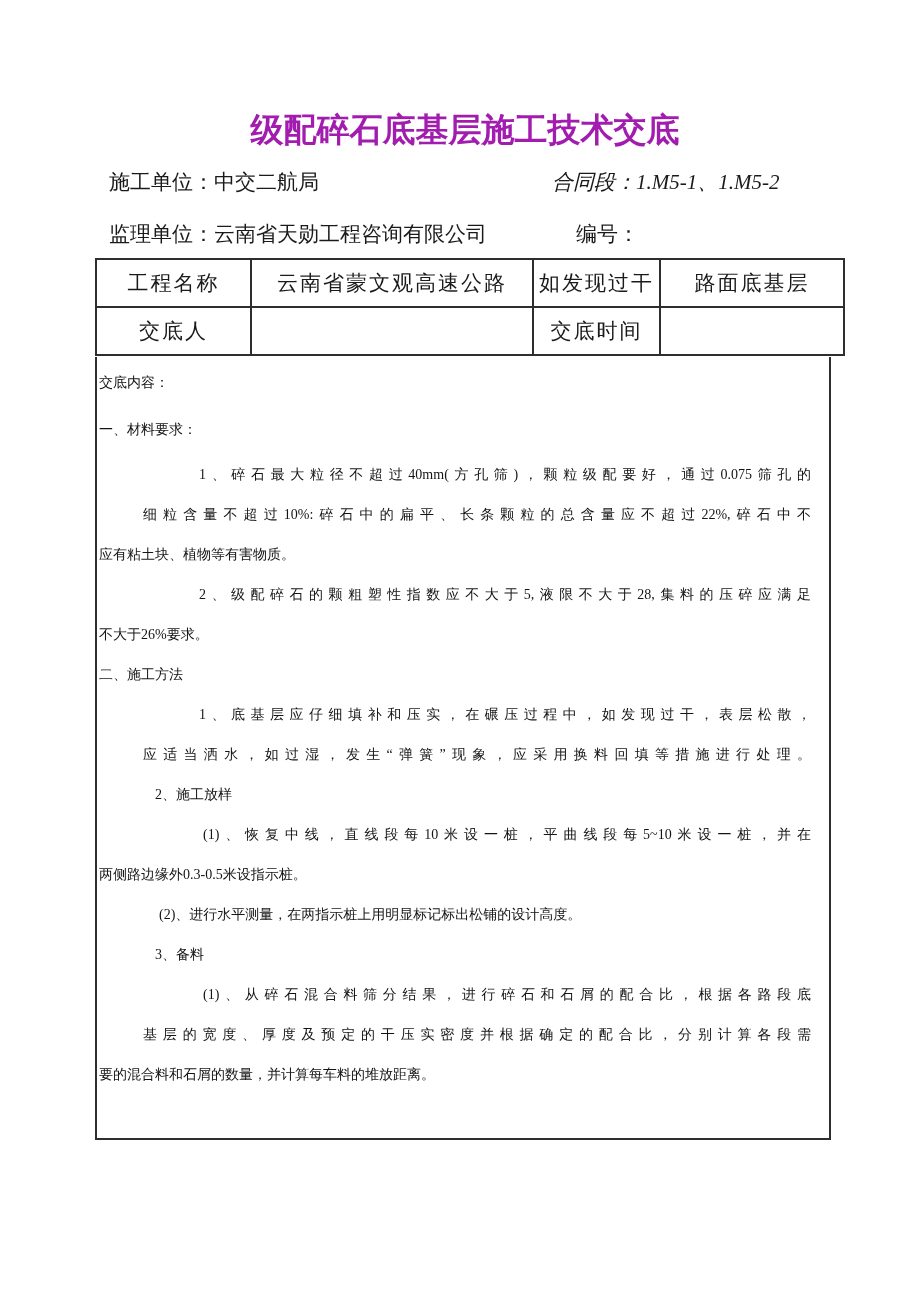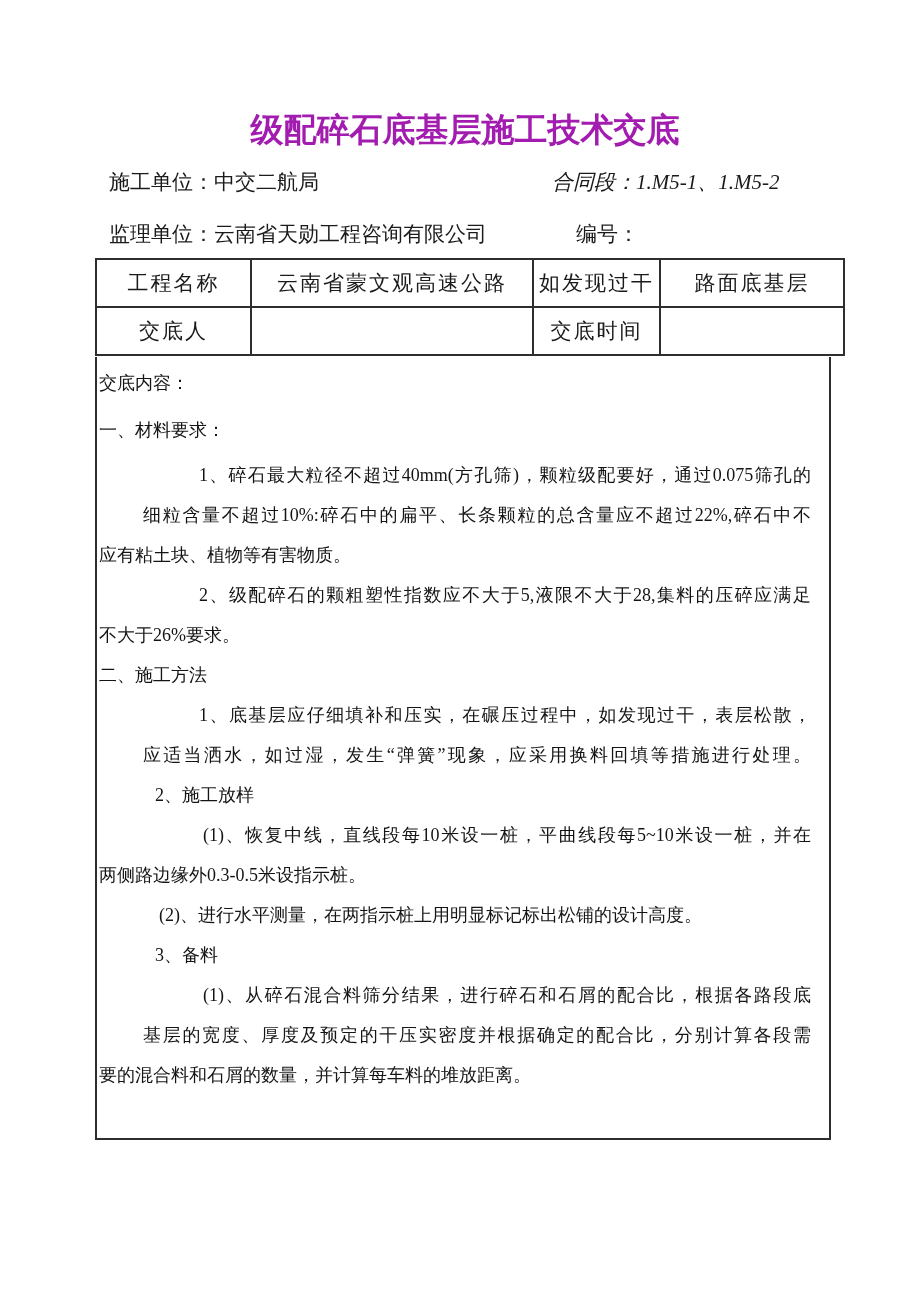--- a/index.html
+++ b/index.html
@@ -41,21 +41,21 @@
   .cw1{width:153px;} .cw2{width:280px;border-radius:11px;} .cw3{width:125px;} .cw4{width:182px;}
 
   .content-box{
     position:absolute;left:0;top:357px;width:736px;height:783px;
     border:2px solid #2e2e2e;border-top:none;
     box-sizing:border-box;
     padding-top:6px;
   }
   .line{
     height:40px;line-height:40px;
-    font-size:18px;color:#141414;
+    font-size:14px;color:#141414;
     padding-left:2px;padding-right:18px;
     white-space:nowrap;overflow:visible;
   }
   .ind1{padding-left:58px;}
   .ind2{padding-left:62px;}
   .just{text-align:justify;text-align-last:justify;white-space:normal;margin-left:44px;}
   .gap7{margin-top:7px;}
   .gap5{margin-top:5px;}
 </style>
 </head>

